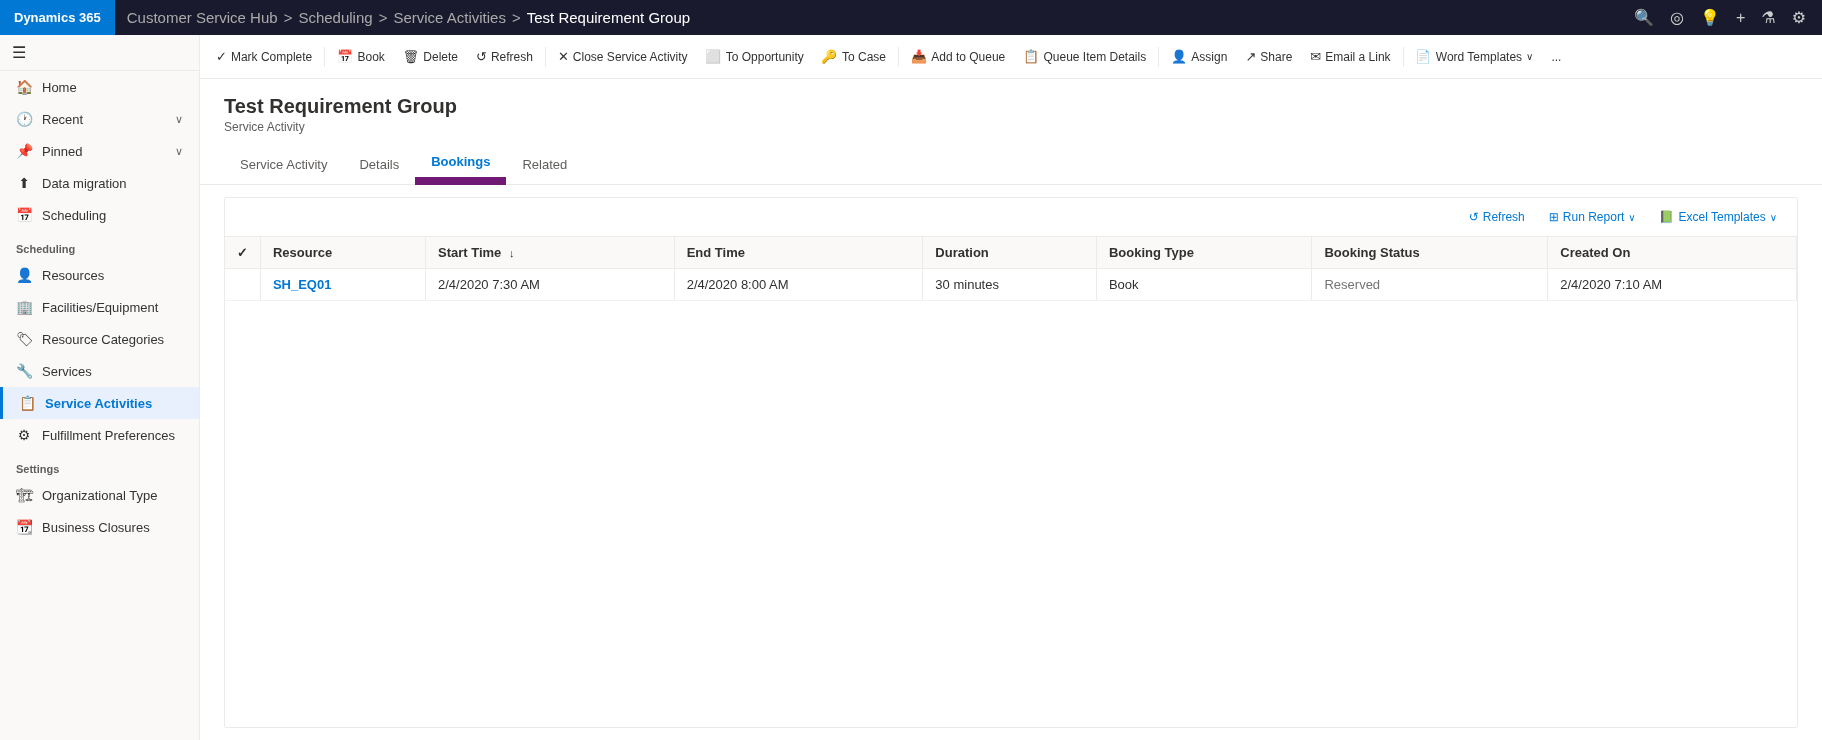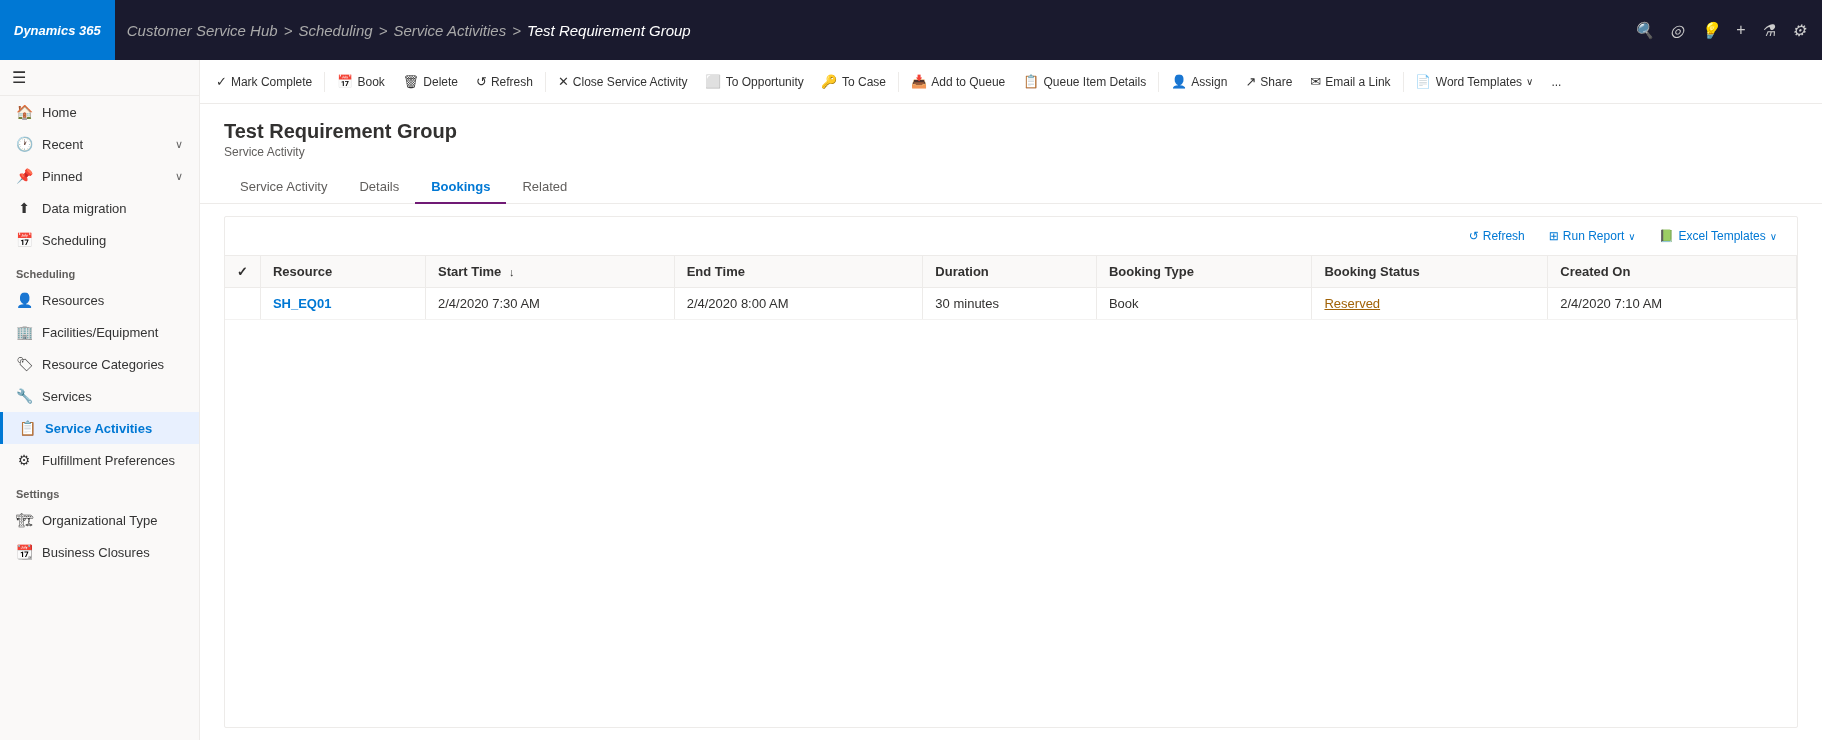--- a/index.html
+++ b/index.html
@@ -1,25 +1,24 @@
 <!DOCTYPE html>
 <html><head>
   <meta charset="utf-8">
   <style>
     * { box-sizing: border-box; margin: 0; padding: 0; }
     body { font-family: 'Segoe UI', Arial, sans-serif; font-size: 13px; color: #333; background: #fff; display: flex; flex-direction: column; height: 740px; overflow: hidden; }
 
     
     .top-nav {
       background: #1a1a2e;
-      height: 60px;
+      height: 35px;
       display: flex;
       align-items: center;
       flex-shrink: 0;
-      font-style: italic;
     }
     .top-nav-brand {
       background: #0078d4;
       color: #fff;
       font-size: 13px;
       font-weight: 600;
       padding: 0 14px;
       height: 100%;
       display: flex;
       align-items: center;
@@ -154,21 +153,21 @@
     .tab {
       padding: 8px 16px;
       font-size: 13px;
       cursor: pointer;
       color: #605e5c;
       border-bottom: 2px solid transparent;
       margin-bottom: -1px;
     }
     .tab-active {
       color: #0078d4;
-      border-bottom: 2px solid #701a75;
+      border-bottom: 8px solid #701a75;
       font-weight: 600;
     }
 
     
     .table-area {
       flex: 1;
       margin: 12px 24px;
       border: 1px solid #edebe9;
       border-radius: 2px;
       display: flex;
@@ -211,21 +210,21 @@
       background: #faf9f8;
       white-space: nowrap;
     }
     .data-table td {
       padding: 8px 12px;
       border-bottom: 1px solid #f3f2f1;
       border-right: 1px solid #edebe9;
       color: #323130;
     }
     .data-table .link-cell { color: #0078d4; cursor: pointer; font-weight: bold; }
-    .data-table .status-link { color: #a16207; cursor: pointer; text-decoration: underline; }
+    .data-table .status-link { color: #737373; cursor: pointer; }
     .check-col { width: 32px; text-align: center; }
     .sort-icon { margin-left: 4px; font-size: 11px; }
   </style>
 </head>
 <body>
 
 <div class="top-nav">
   <div class="top-nav-brand">Dynamics 365</div>
   <div class="top-nav-breadcrumb">
     <span>Customer Service Hub</span>

